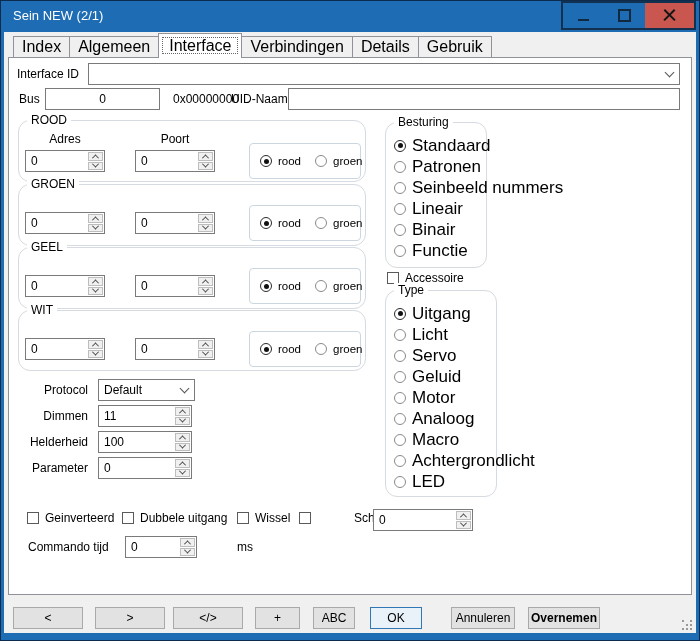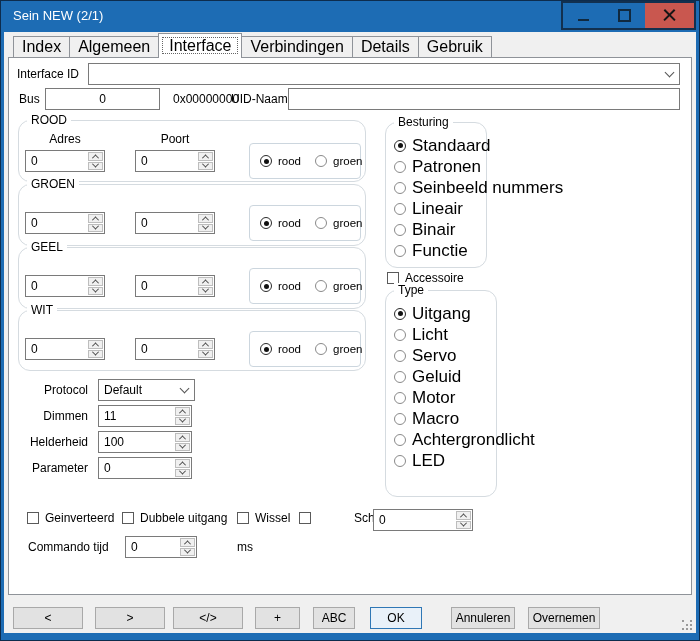--- a/index.html
+++ b/index.html
@@ -318,20 +318,24 @@
       <div class="radio-row">
           <span class="radio"></span>
           <span>Geluid</span>
         </div>
       <div class="radio-row">
           <span class="radio"></span>
           <span>Motor</span>
         </div>
       <div class="radio-row">
           <span class="radio"></span>
+          <span>Analoog</span>
+        </div>
+      <div class="radio-row">
+          <span class="radio"></span>
           <span>Macro</span>
         </div>
       <div class="radio-row">
           <span class="radio"></span>
           <span>Achtergrondlicht</span>
         </div>
       <div class="radio-row">
           <span class="radio"></span>
           <span>LED</span>
         </div>
@@ -441,21 +445,21 @@
     </div>
   <div class="dlg-btn" style="left:313px;width:42px;">
       <span>ABC</span>
     </div>
   <div class="dlg-btn checked" style="left:370px;width:52px;">
       <span>OK</span>
     </div>
   <div class="dlg-btn" style="left:451px;width:64px;">
       <span>Annuleren</span>
     </div>
-  <div class="dlg-btn" style="left:528px;width:72px;">
+  <div class="dlg-btn" style="left:528px;width:72px;font-weight:bold;">
       <span>Overnemen</span>
     </div>
   <div class="dlg-btn" style="left:613px;width:64px;margin-top:44px;">
       <span>Help</span>
     </div>
 
   <div class="grip"></div>
 </div>
 
 </body></html>

